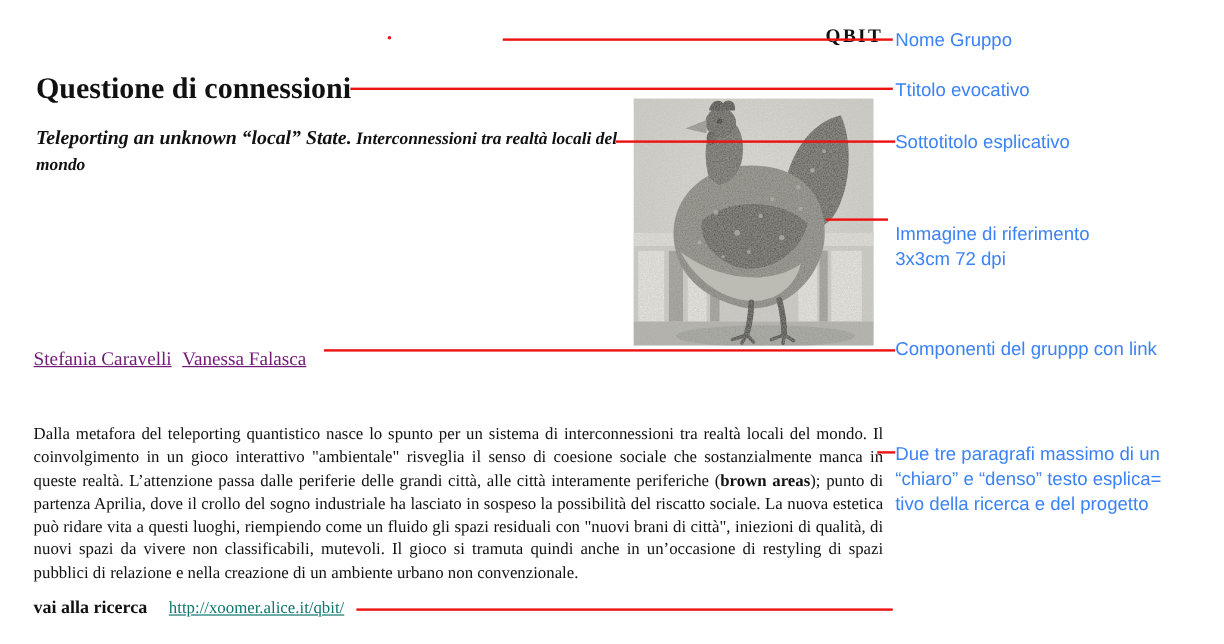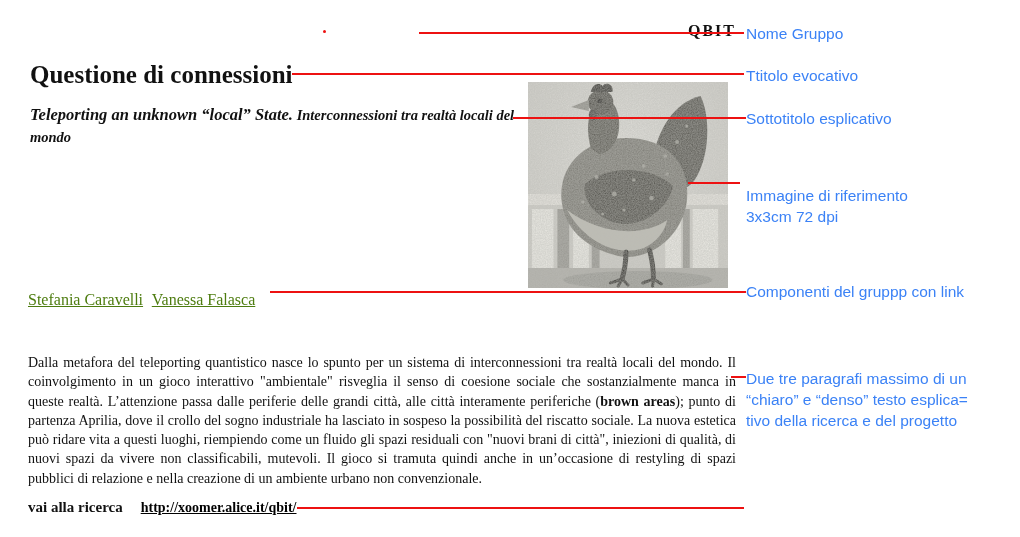--- a/index.html
+++ b/index.html
@@ -16,29 +16,29 @@
   }
   .doc-title{
     left:30px;top:61px;font-size:25px;font-weight:bold;line-height:28px;
   }
   .doc-subtitle{
     left:30px;top:104px;width:492px;font-weight:bold;font-style:italic;line-height:21px;
   }
   .doc-subtitle .sub1{font-size:16.5px;text-align:right;}
   .doc-subtitle .sub2{font-size:14.5px;}
   .authors{left:28px;top:290px;font-size:16px;line-height:20px;}
-  .authors a{color:#4d7c0f;text-decoration:underline;}
+  .authors a{color:#701a75;text-decoration:underline;}
   .authors a.first{margin-right:5px;}
   .body-text{
     left:28px;top:334px;width:708px;
     font-size:14px;line-height:19.3px;text-align:justify;margin-top:19px;
   }
   .footer-row{left:28px;top:497px;font-size:15px;line-height:20px;}
   .footer-row .cta{font-weight:bold;}
-  .footer-row a{color:#000000;text-decoration:underline;font-size:14px;margin-left:18px;font-weight:bold;}
+  .footer-row a{color:#0f766e;text-decoration:underline;font-size:14px;margin-left:18px;}
   
   .ref-image{left:528px;top:82px;width:200px;height:206px;}
   .ref-image svg{display:block;width:200px;height:206px;}
   
   .ann-line{height:2px;background:#ed1111;z-index:6;}
   .ann-dot{width:3px;height:3px;border-radius:50%;background:#ed1111;z-index:6;}
   .ann-label{
     left:746px;color:#3b82f6;z-index:6;
     font-family:"Liberation Sans","DejaVu Sans",sans-serif;
     font-size:15.5px;line-height:21px;white-space:nowrap;

